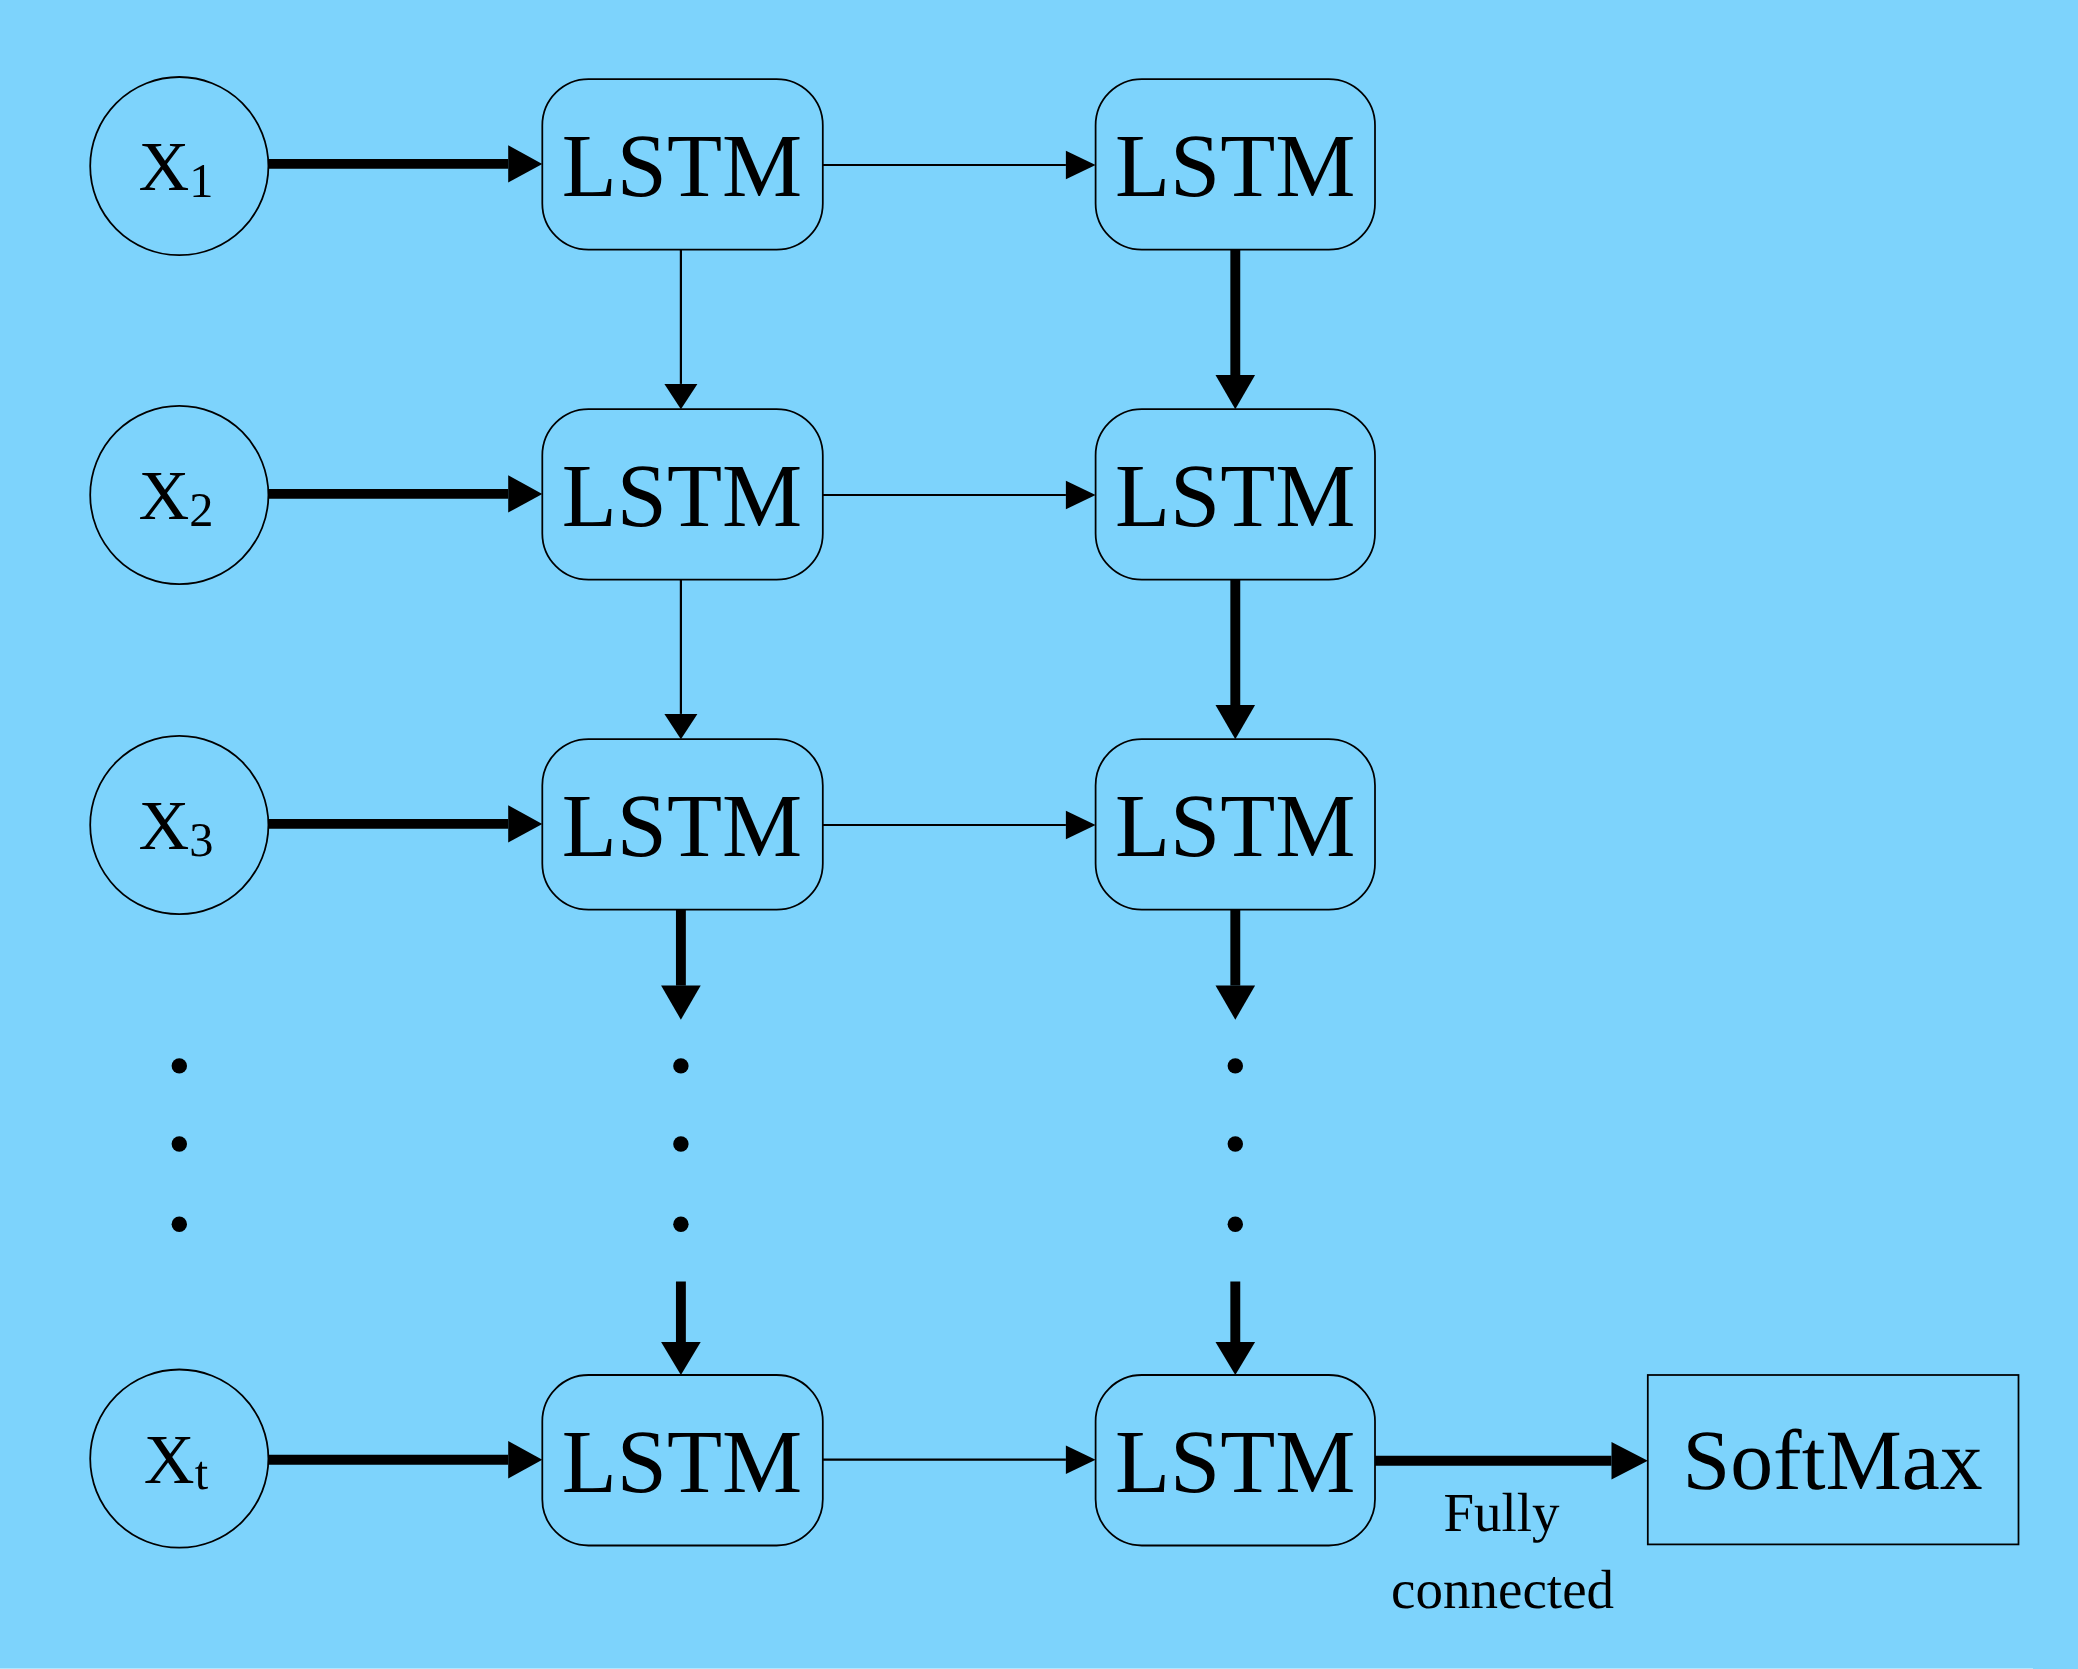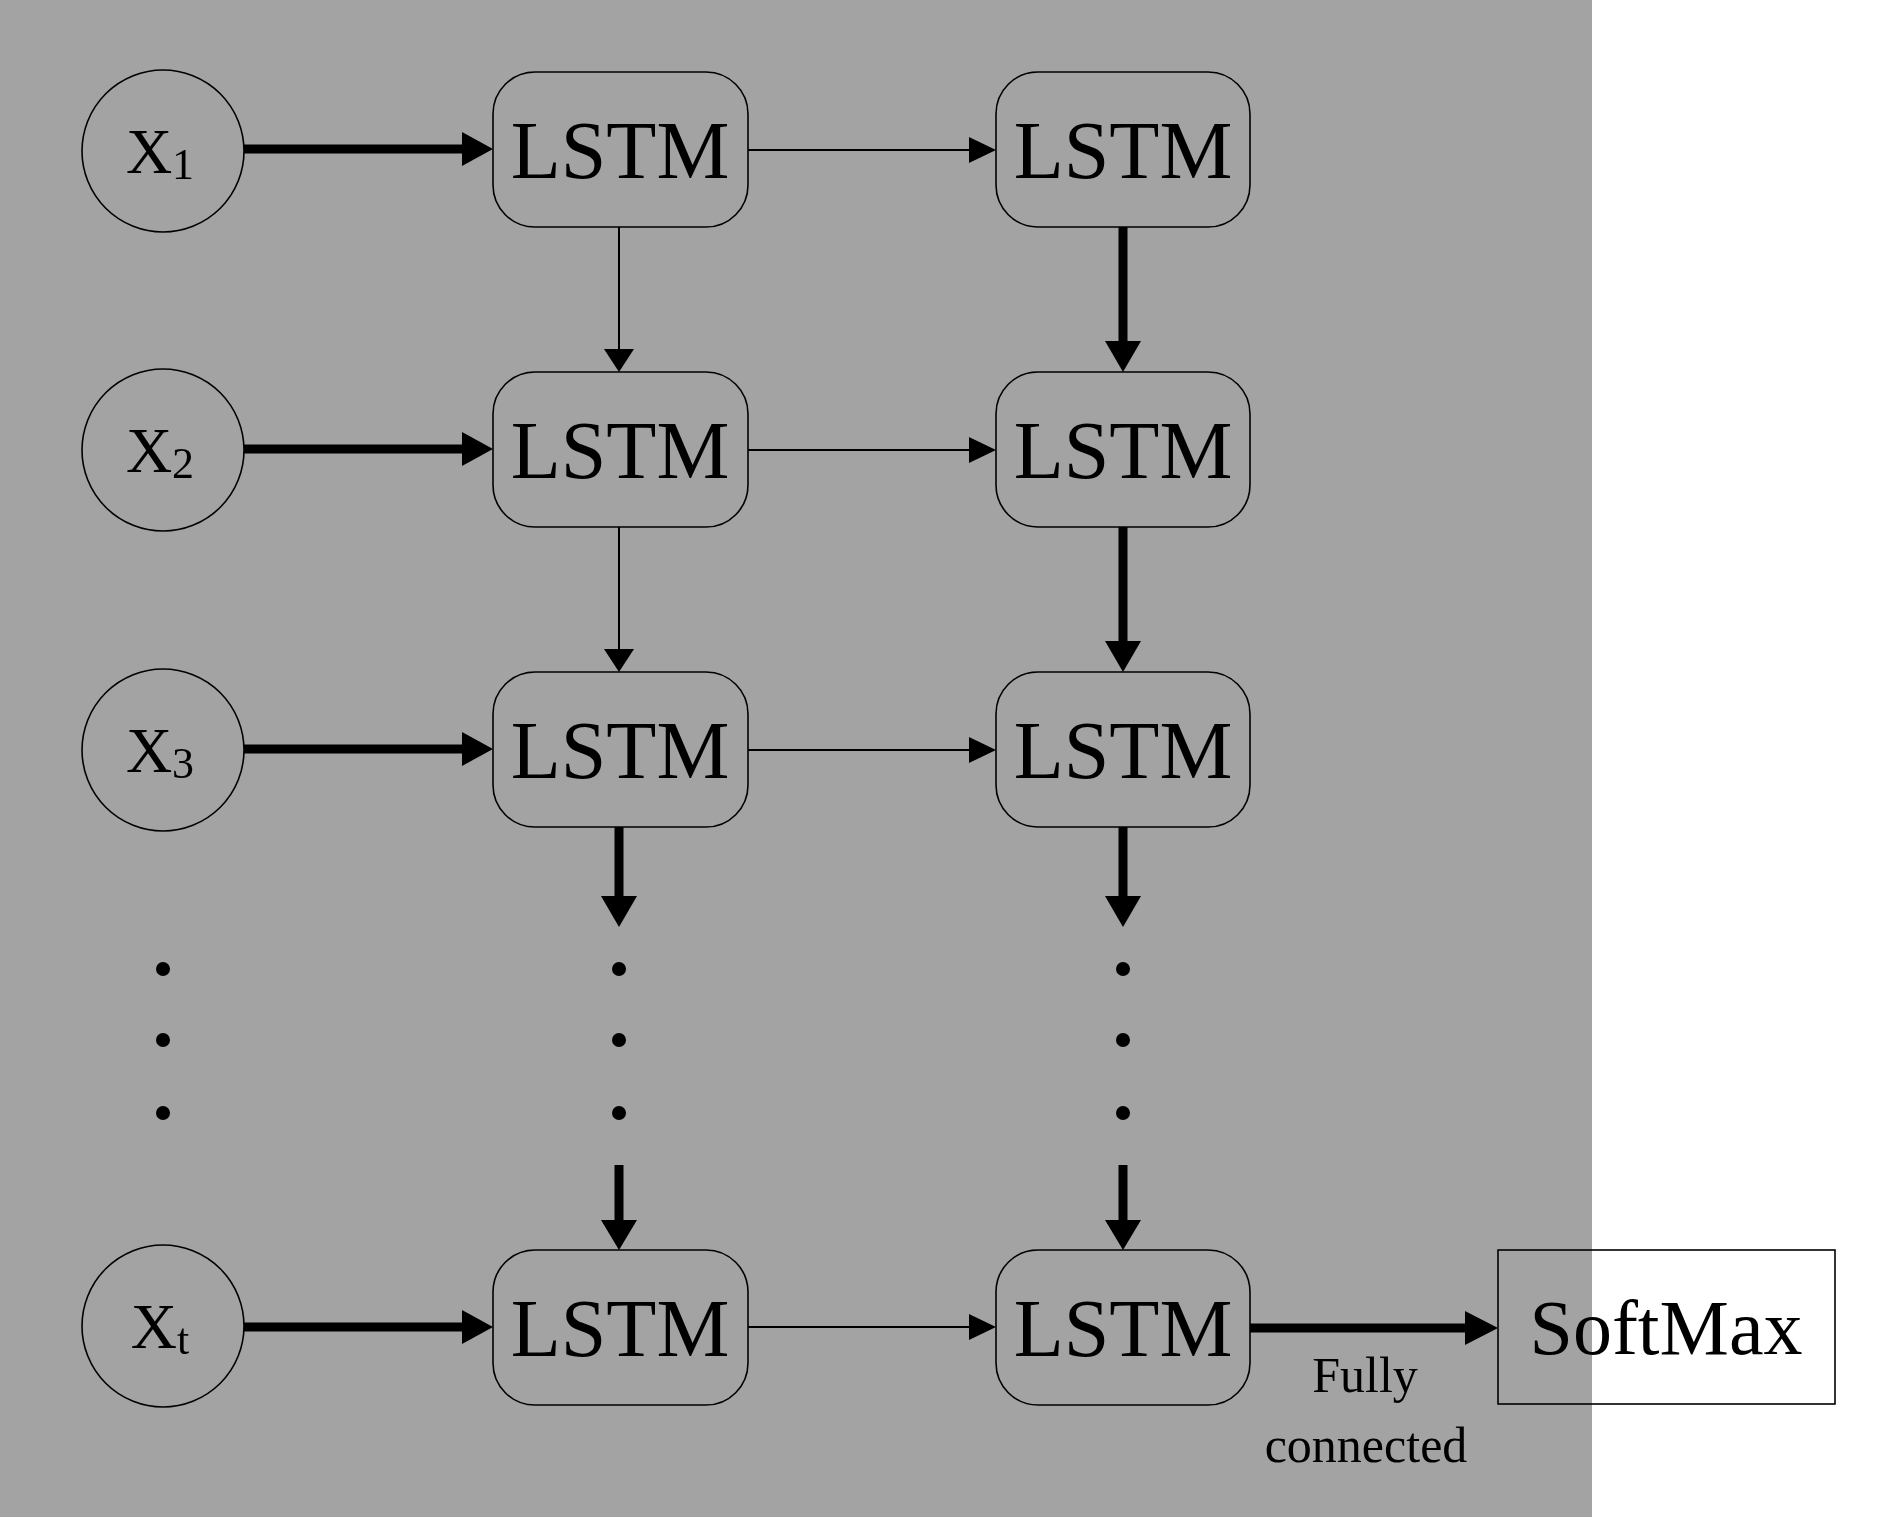--- a/index.html
+++ b/index.html
@@ -1,24 +1,24 @@
 <!DOCTYPE html>
 <html><head>
 <meta charset="utf-8">
 <style>
   html, body {
     margin: 0;
     padding: 0;
     background: #ffffff;
   }
   .stage {
-    width: 1592px;
+    width: 1889px;
     height: 1517px;
     position: relative;
-    background: #a3a3a3;
+    background: #7dd3fc;
   }
   svg { display: block; }
 
   .node-outline {
     fill: none;
     stroke: #000000;
     stroke-width: 1.6;
   }
   .thin-line {
     stroke: #000000;

